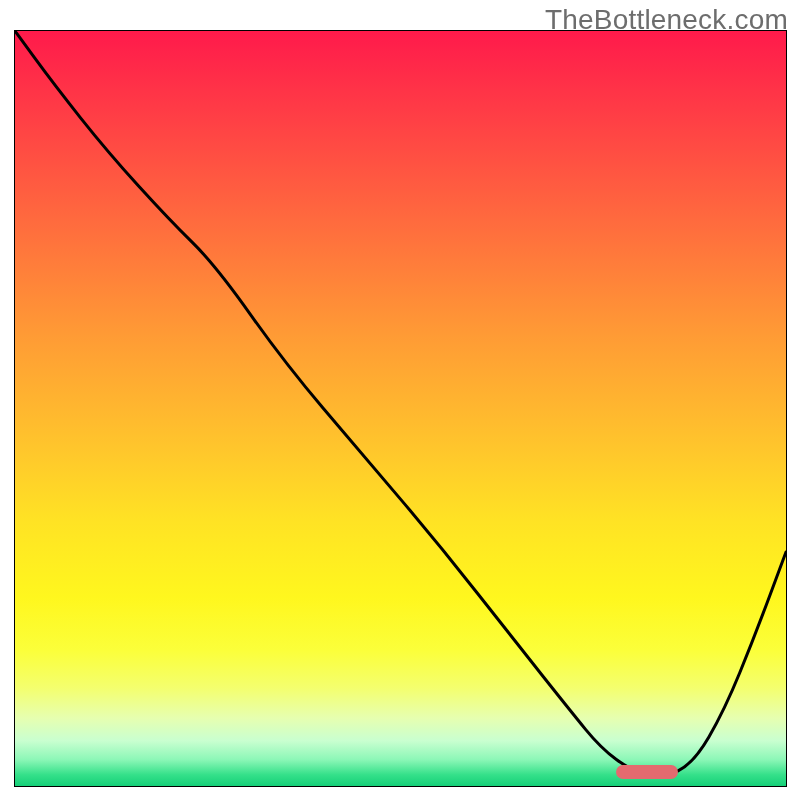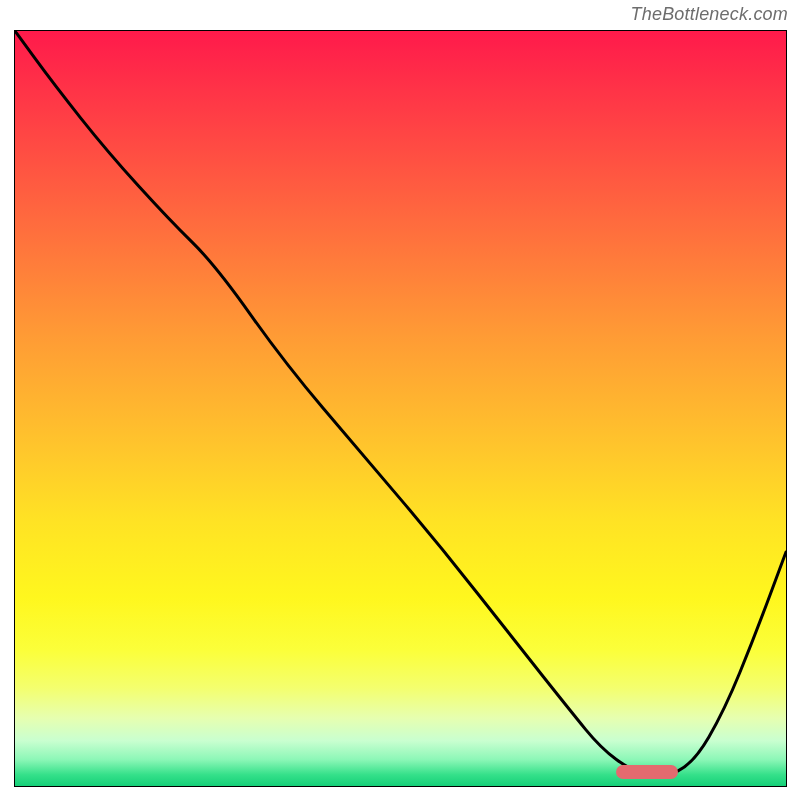--- a/index.html
+++ b/index.html
@@ -51,24 +51,23 @@
   .marker {
     position: absolute;
     background: #e46a6f;
     border-radius: 8px;
   }
   .watermark {
     position: absolute;
     top: 4px;
     right: 12px;
     color: #6d6d6d;
-    font-size: 18px;
+    font-size: 28px;
     font-weight: 500;
     letter-spacing: 0.2px;
-    font-style: italic;
   }
 </style>
 </head>
 <body>
 
 <div class="watermark">TheBottleneck.com</div>
 
 <div class="frame">
 
   <div class="gradient"></div>

